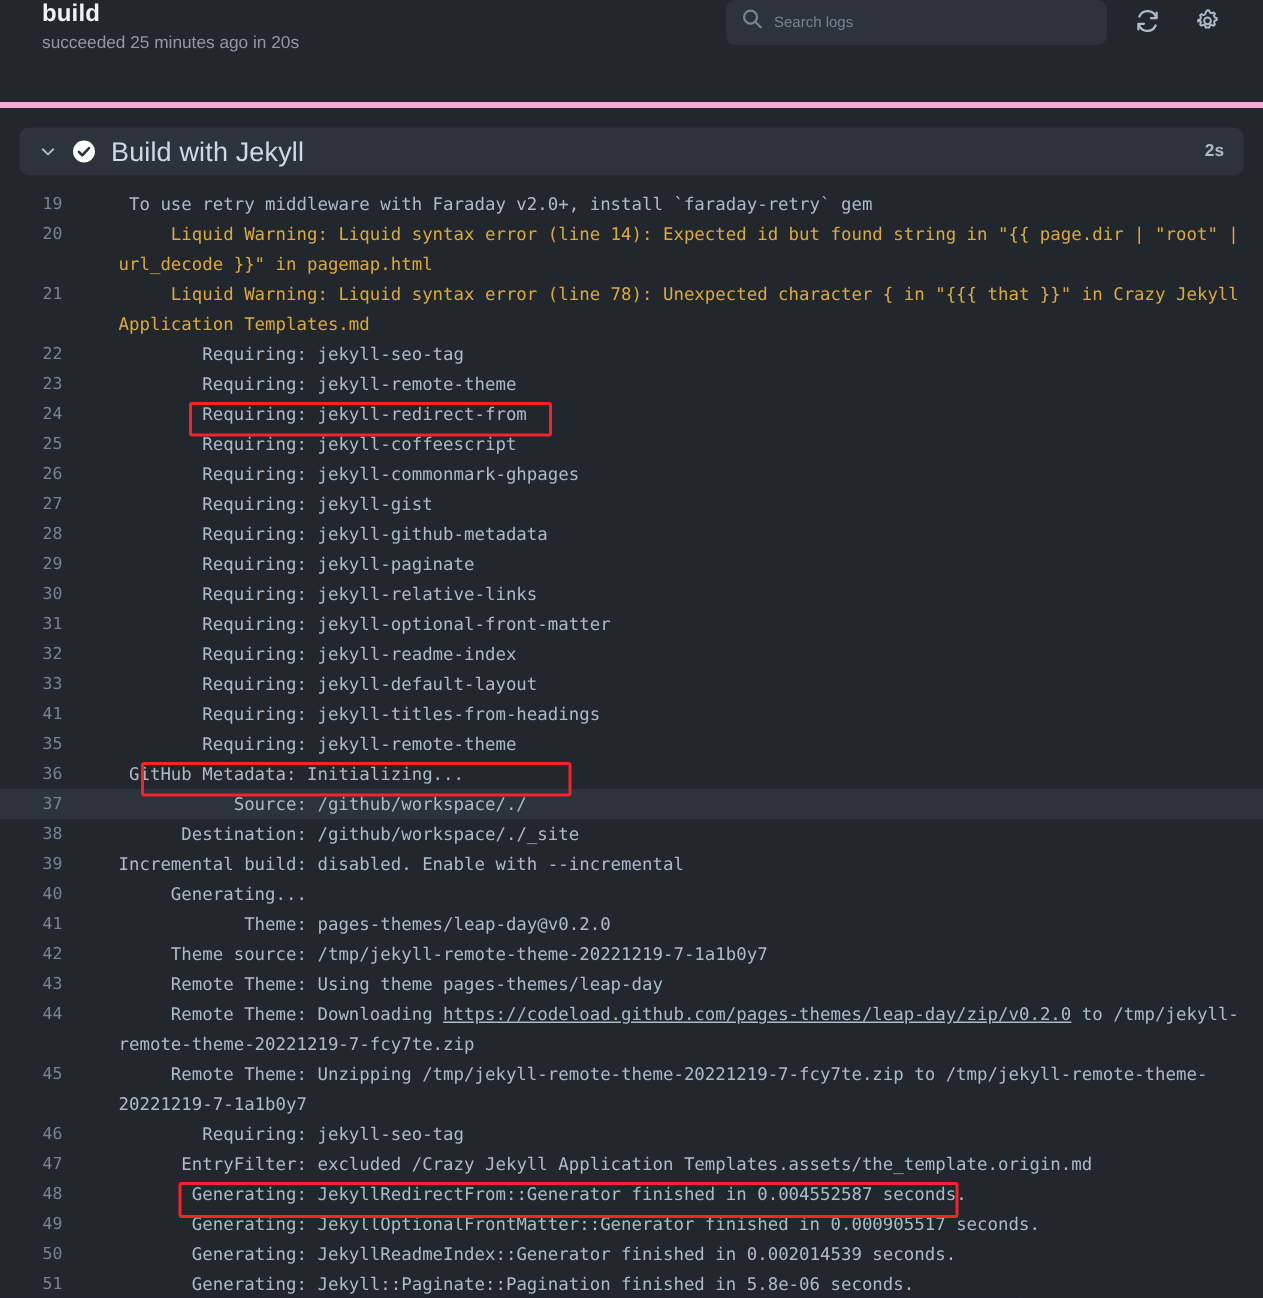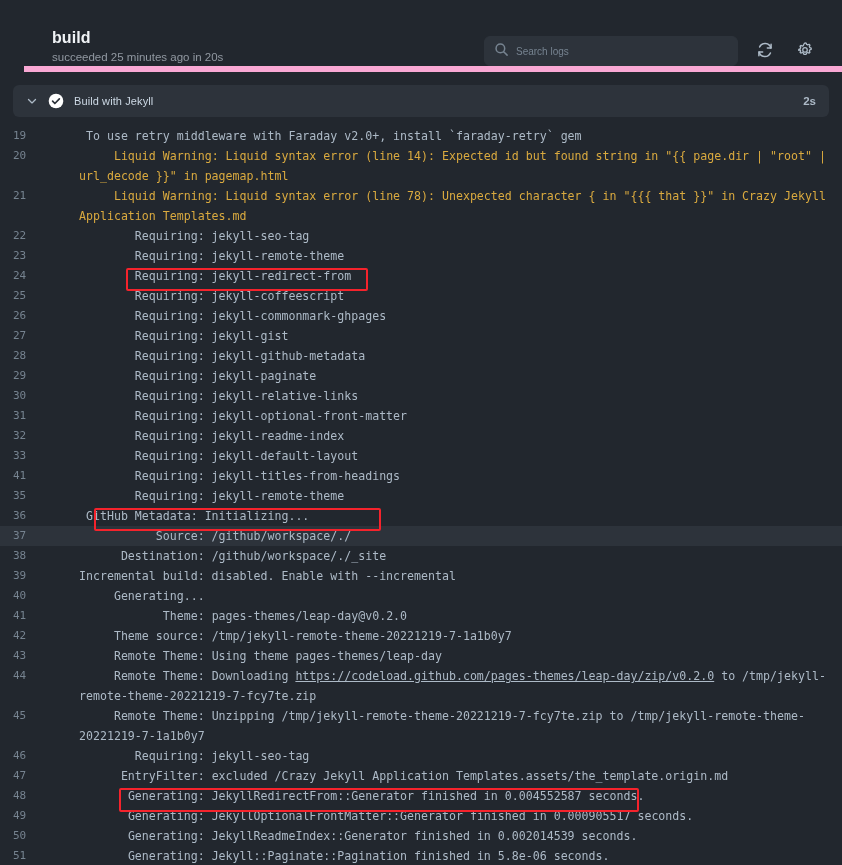--- a/index.html
+++ b/index.html
@@ -9,26 +9,25 @@
     background: #1c2128;
     font-family: "Liberation Sans", sans-serif;
     overflow: hidden;
   }
   .app { width: 842px; height: 865px; position: relative; background: #22272e; }
 
   
   .header {
     height: 72px;
     background: #22272e;
-    border-bottom: 6px solid #f9a8d4;
+    border-bottom: 4px solid #f9a8d4;
     display: flex;
-    align-items: flex-end;
+    align-items: flex-start;
     padding: 0 24px 0 28px;
     position: relative;
-    margin-left: 24px;
   }
   .hdr-left { display: flex; flex-direction: column; justify-content: center; flex: 0 0 auto; }
   .job-title {
     font-size: 16px; font-weight: bold; color: #f0f3f6;
     line-height: 20px; letter-spacing: .1px;
   }
   .job-sub { font-size: 11.5px; color: #9198a1; line-height: 17px; margin-top: 1px; }
   .hdr-right { margin-left: auto; display: flex; align-items: center; gap: 14px; }
 
   .searchbox {
@@ -60,21 +59,21 @@
     height: 32px;
     background: #2d333b;
     border-radius: 6px;
     display: flex; align-items: center;
     padding: 0 13px 0 12px;
     position: relative;
     z-index: 5;
   }
   .chev { margin-right: 9px; display: flex; }
   .check-icon { margin-right: 10px; display: flex; }
-  .step-title { font-size: 11px; color: #cdd9e5; flex: 1 1 auto; letter-spacing: .1px; }
+  .step-title { font-size: 18px; color: #cdd9e5; flex: 1 1 auto; letter-spacing: .1px; }
   .step-dur { font-size: 11.5px; color: #adbac7; font-weight: bold; }
 
   
   .log {
     position: absolute;
     left: 0; right: 0;
     top: 72px;
     bottom: 0;
     overflow: hidden;
     padding-top: 54px;
@@ -86,21 +85,21 @@
     font-size: 11.6px;
     line-height: 20px;
     color: #adbac7;
     padding: 0 8px 0 13px;
     position: relative;
     white-space: pre-wrap;
   }
   .logline.hovered { background: #2d333b; }
   .ln {
     flex: 0 0 44px;
-    text-align: left;
+    text-align: center;
     color: #768390;
     font-size: 11px;
     user-select: none;
     padding-right: 0px;
   }
   .ltxt {
     flex: 1 1 auto;
     padding-left: 22px;
     word-break: break-word;
     white-space: pre-wrap;

